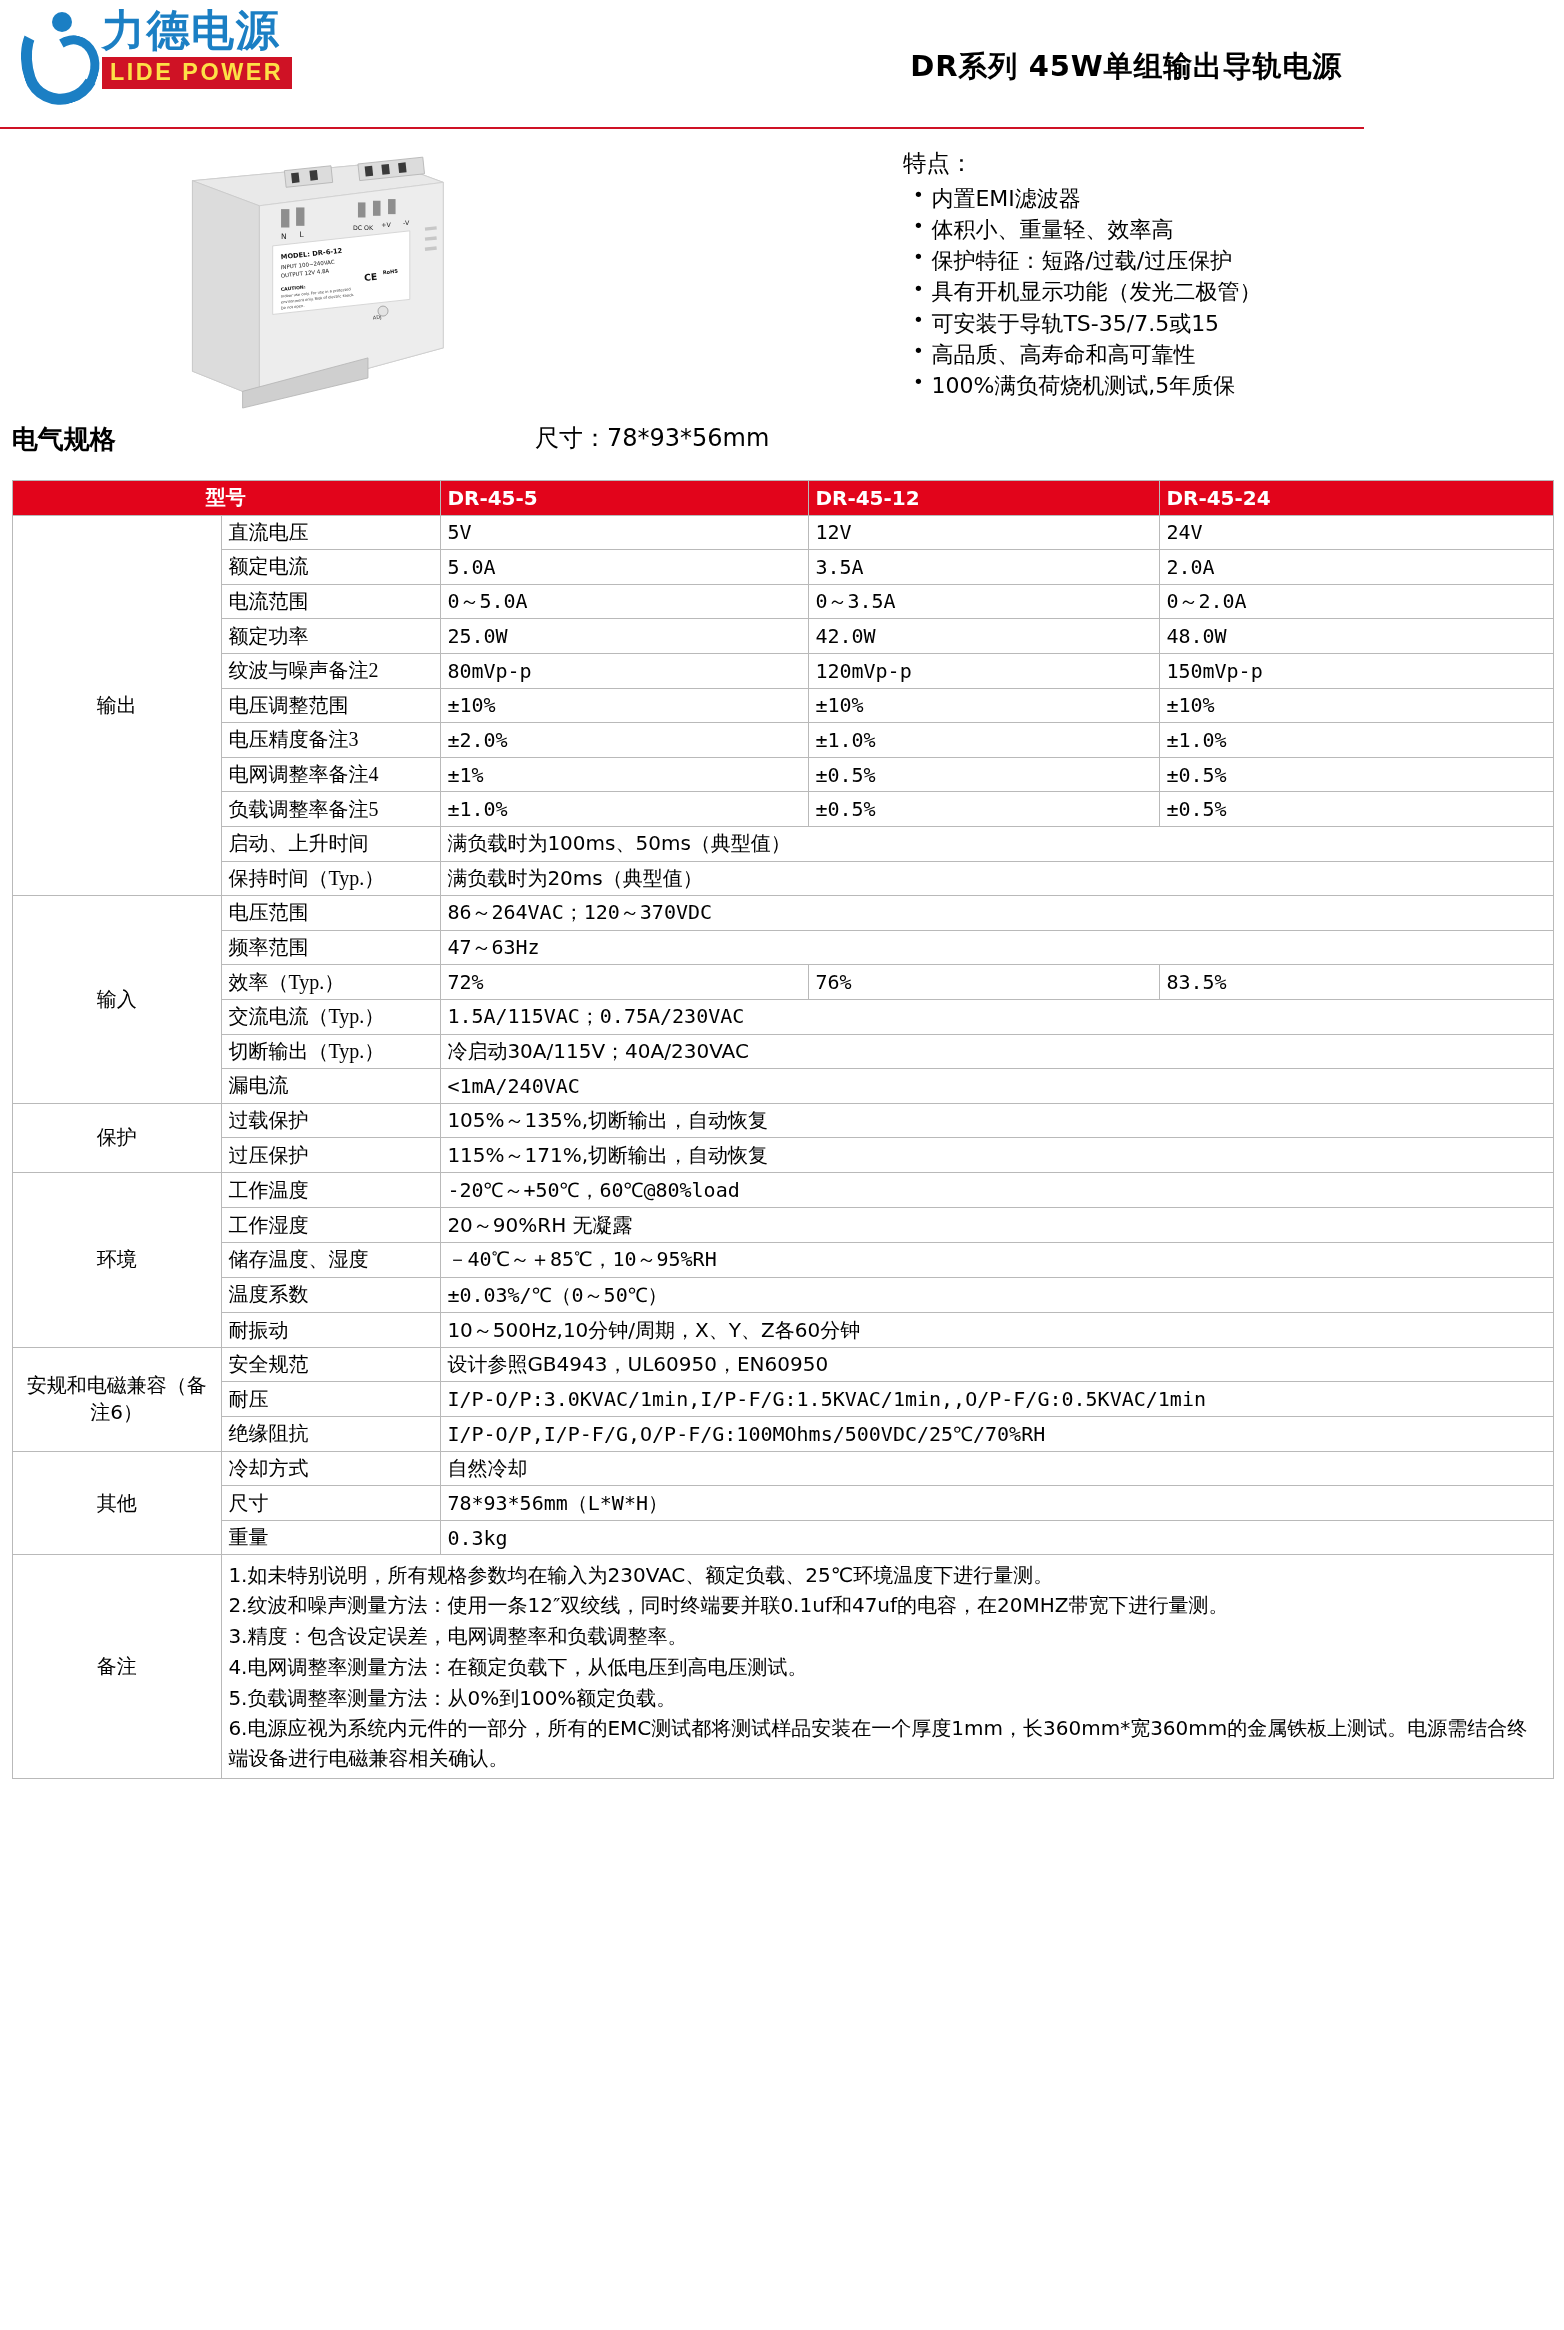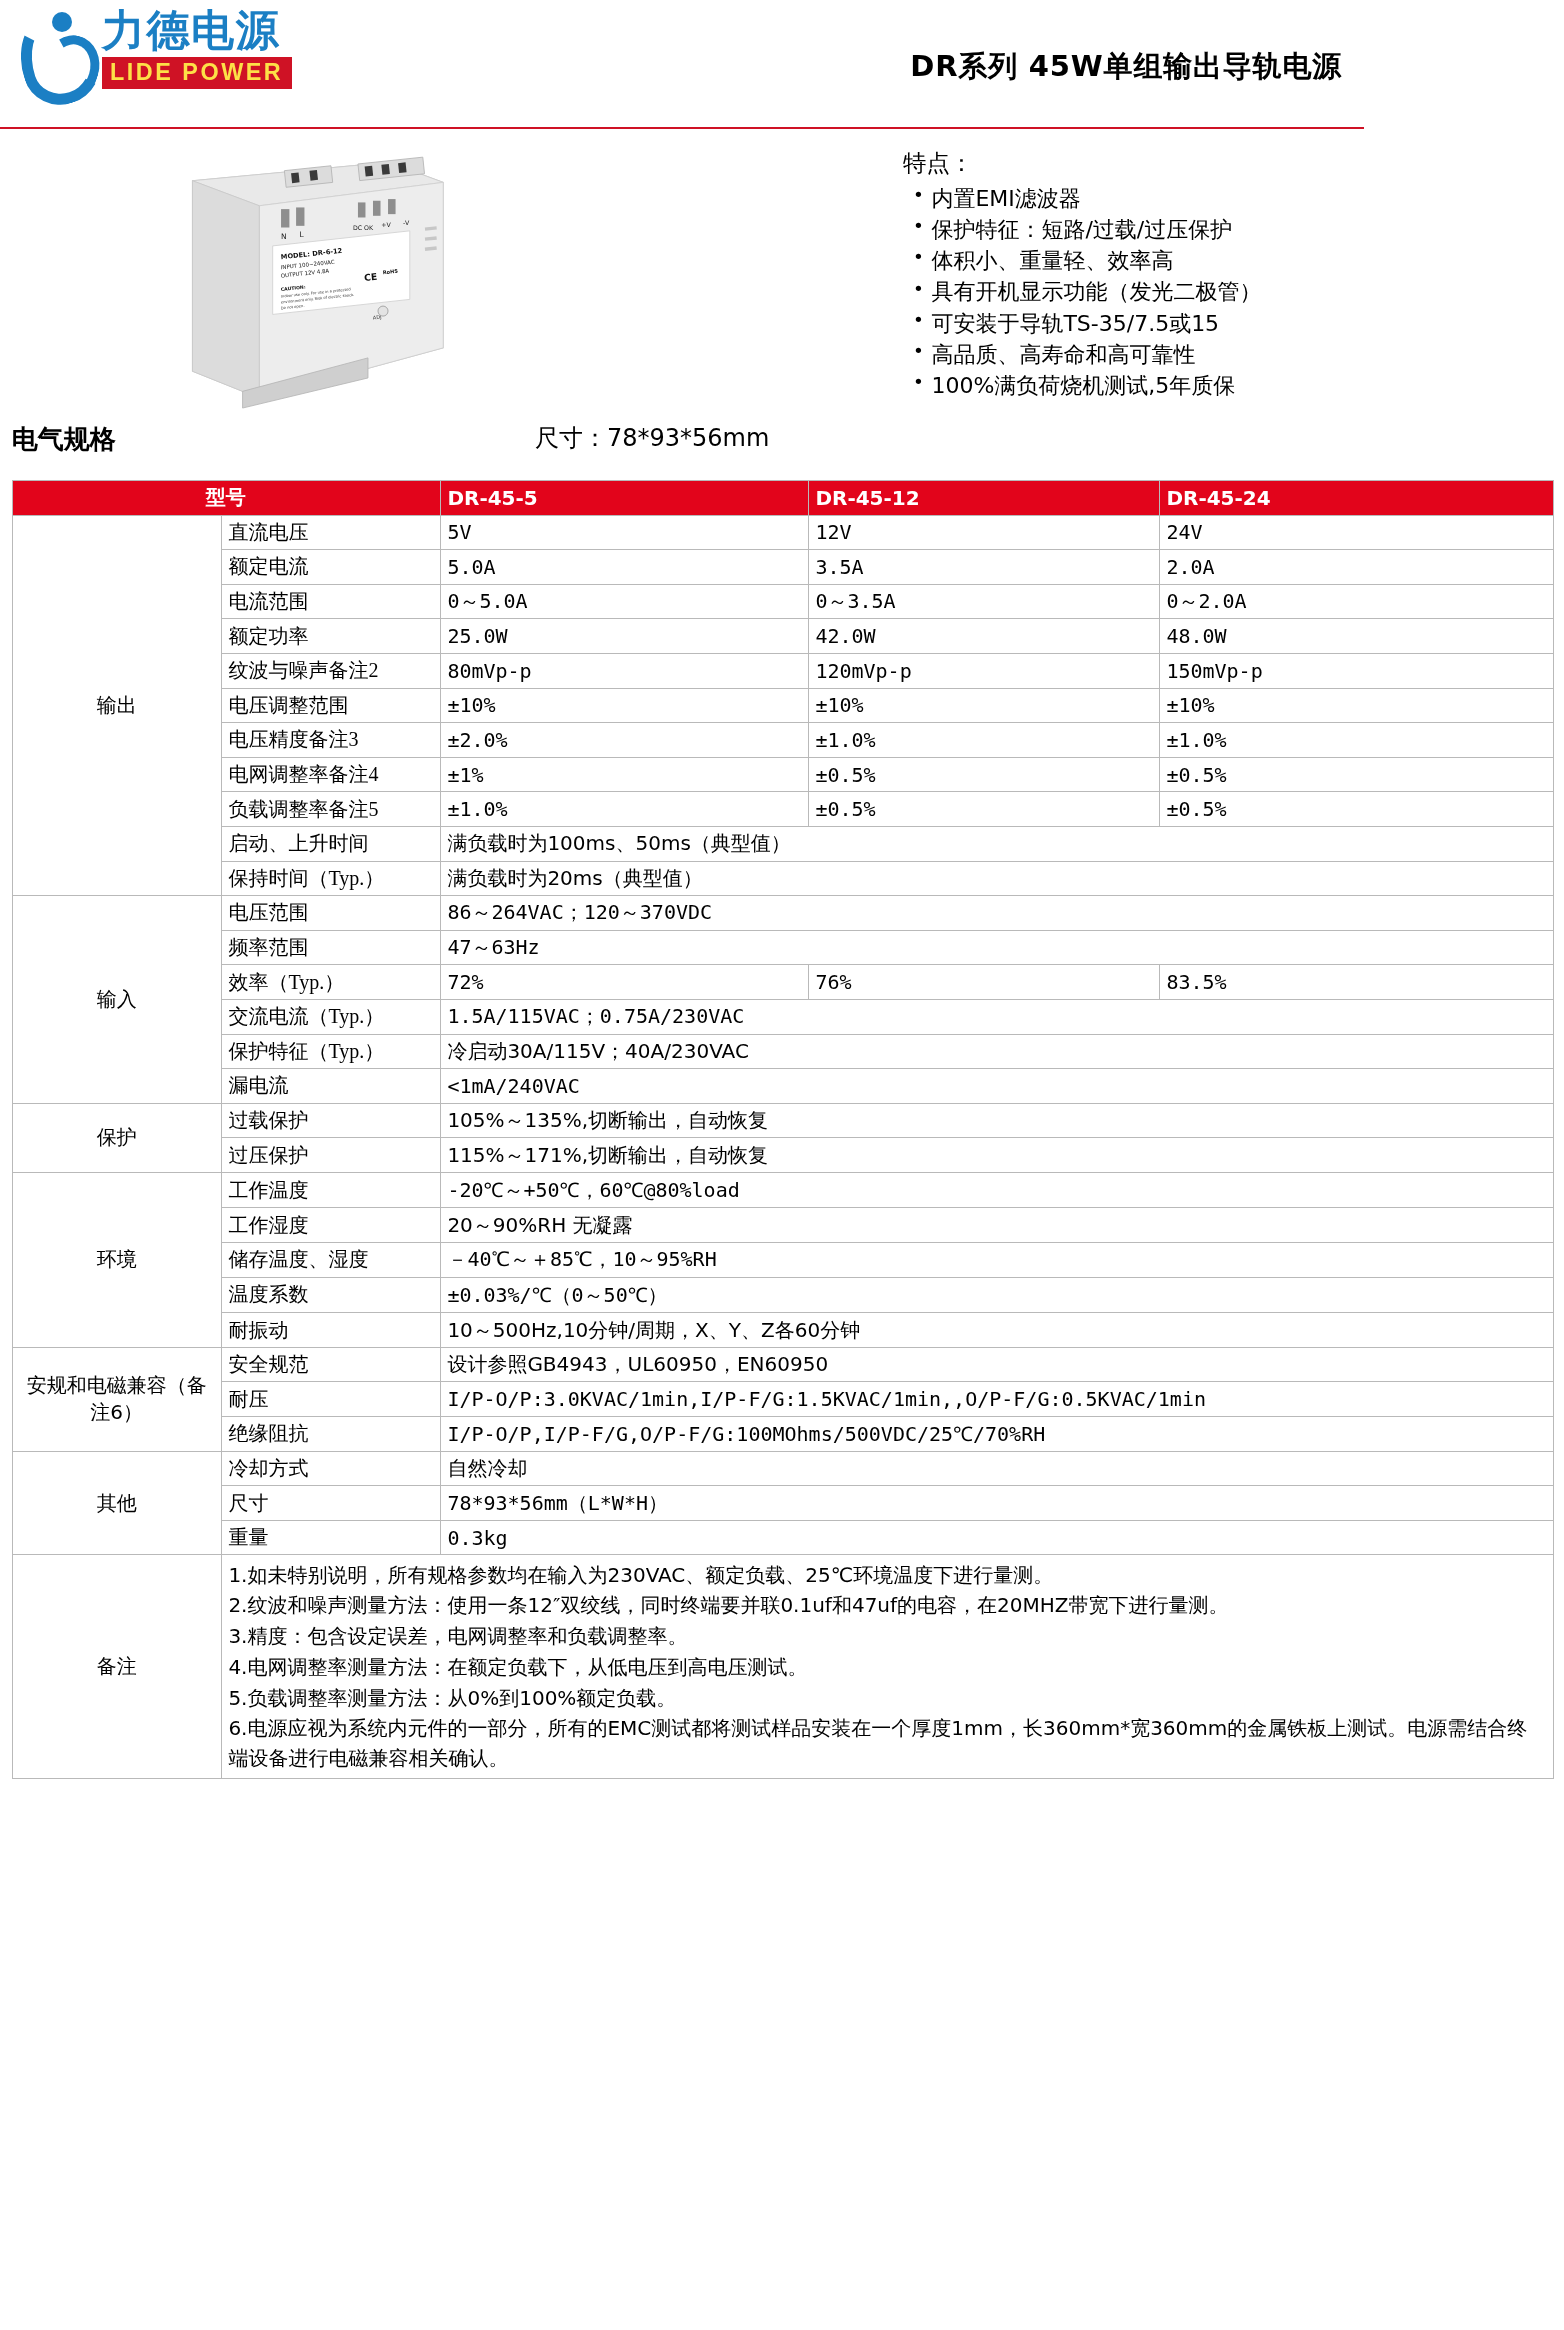--- a/index.html
+++ b/index.html
@@ -288,22 +288,22 @@
       <rect x="318" y="108" width="14" height="4" fill="#c7c7c7" transform="rotate(-6 318 108)"></rect>
       <rect x="318" y="120" width="14" height="4" fill="#c7c7c7" transform="rotate(-6 318 120)"></rect>
 
       <polygon points="100,292 250,252 250,276 100,312" fill="#cfcfcf" stroke="#b5b5b5"></polygon>
     </svg>
 
     <div class="features">
       <div class="features-title">特点：</div>
       <ul>
         <li>内置EMI滤波器</li>
+        <li>体积小、重量轻、效率高</li>
         <li>保护特征：短路/过载/过压保护</li>
-        <li>体积小、重量轻、效率高</li>
         <li>具有开机显示功能（发光二极管）</li>
         <li>可安装于导轨TS-35/7.5或15</li>
         <li>高品质、高寿命和高可靠性</li>
         <li>100%满负荷烧机测试,5年质保</li>
       </ul>
     </div>
 
     <div class="spec-label">电气规格</div>
     <div class="dim-label">尺寸：78*93*56mm</div>
   </div>
@@ -401,21 +401,21 @@
         <td class="param">效率（Typ.）</td>
         <td class="val">72%</td>
         <td class="val">76%</td>
         <td class="val">83.5%</td>
       </tr>
       <tr>
         <td class="param">交流电流（Typ.）</td>
         <td class="val" colspan="3">1.5A/115VAC；0.75A/230VAC</td>
       </tr>
       <tr>
-        <td class="param">保护特征（Typ.）</td>
+        <td class="param">切断输出（Typ.）</td>
         <td class="val-cn" colspan="3">冷启动30A/115V；40A/230VAC</td>
       </tr>
       <tr>
         <td class="param">漏电流</td>
         <td class="val" colspan="3">&lt;1mA/240VAC</td>
       </tr>
 
       <tr>
         <td class="grp" rowspan="2">保护</td>
         <td class="param">过载保护</td>

